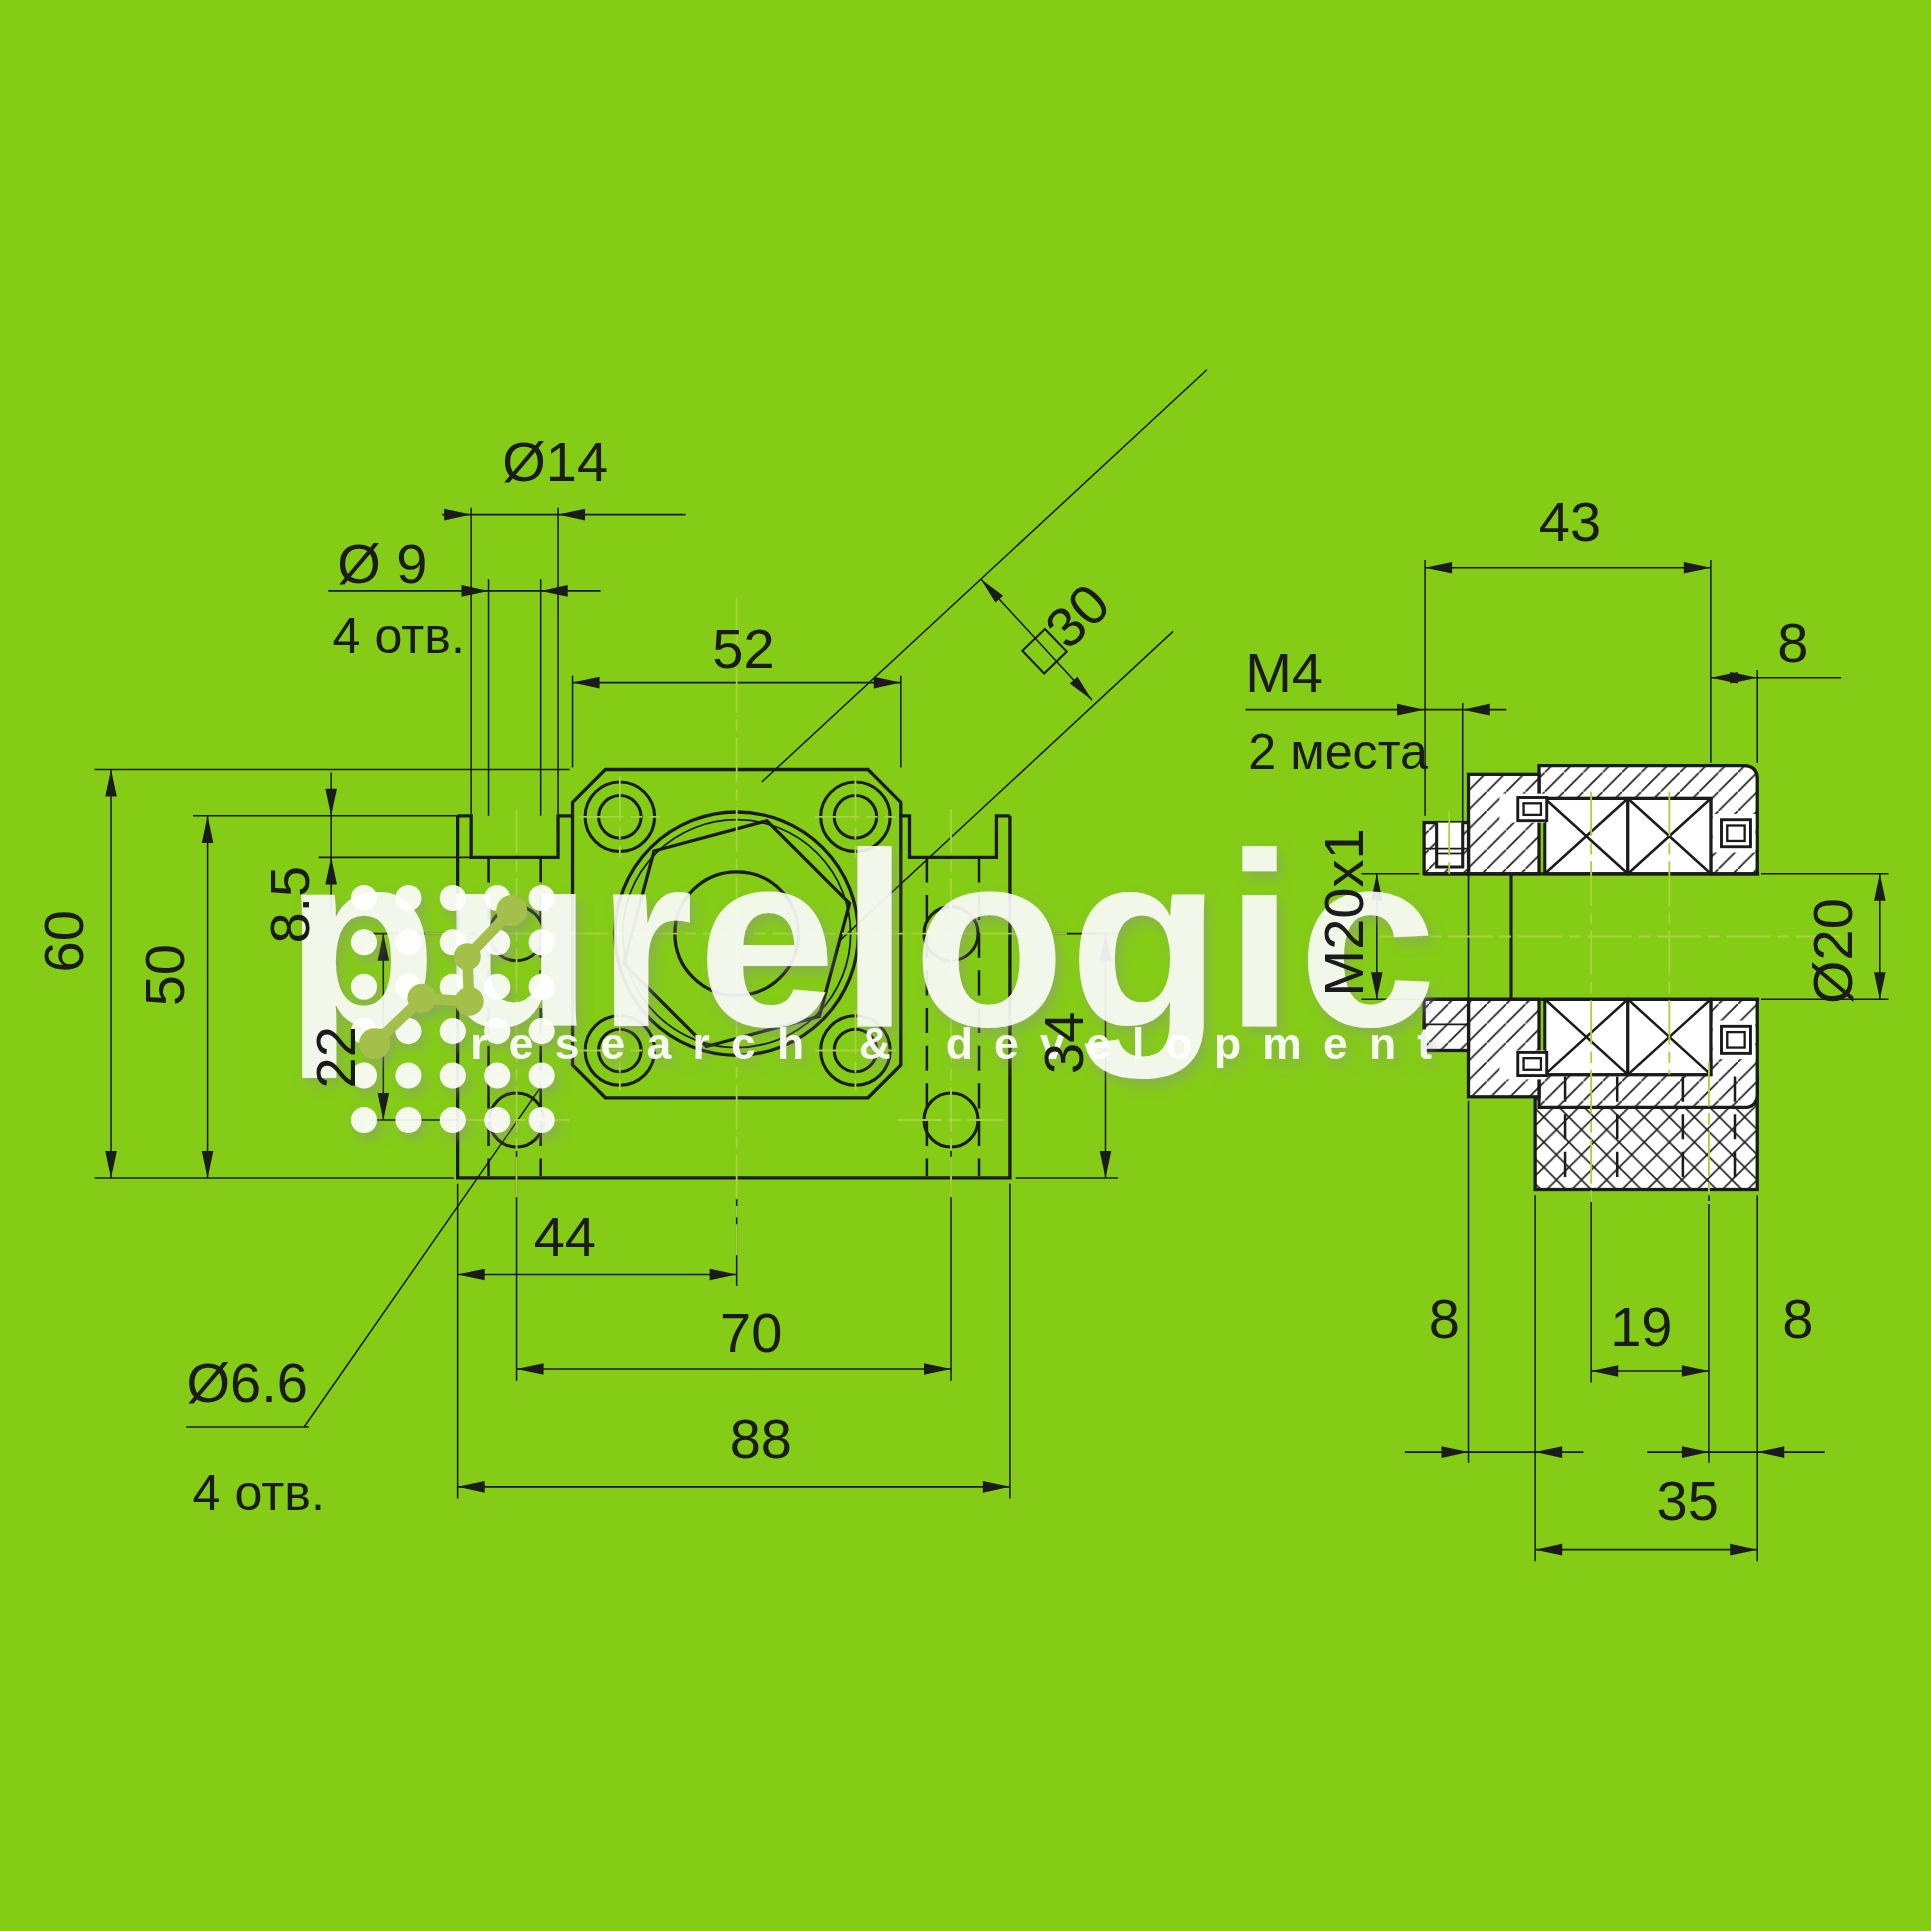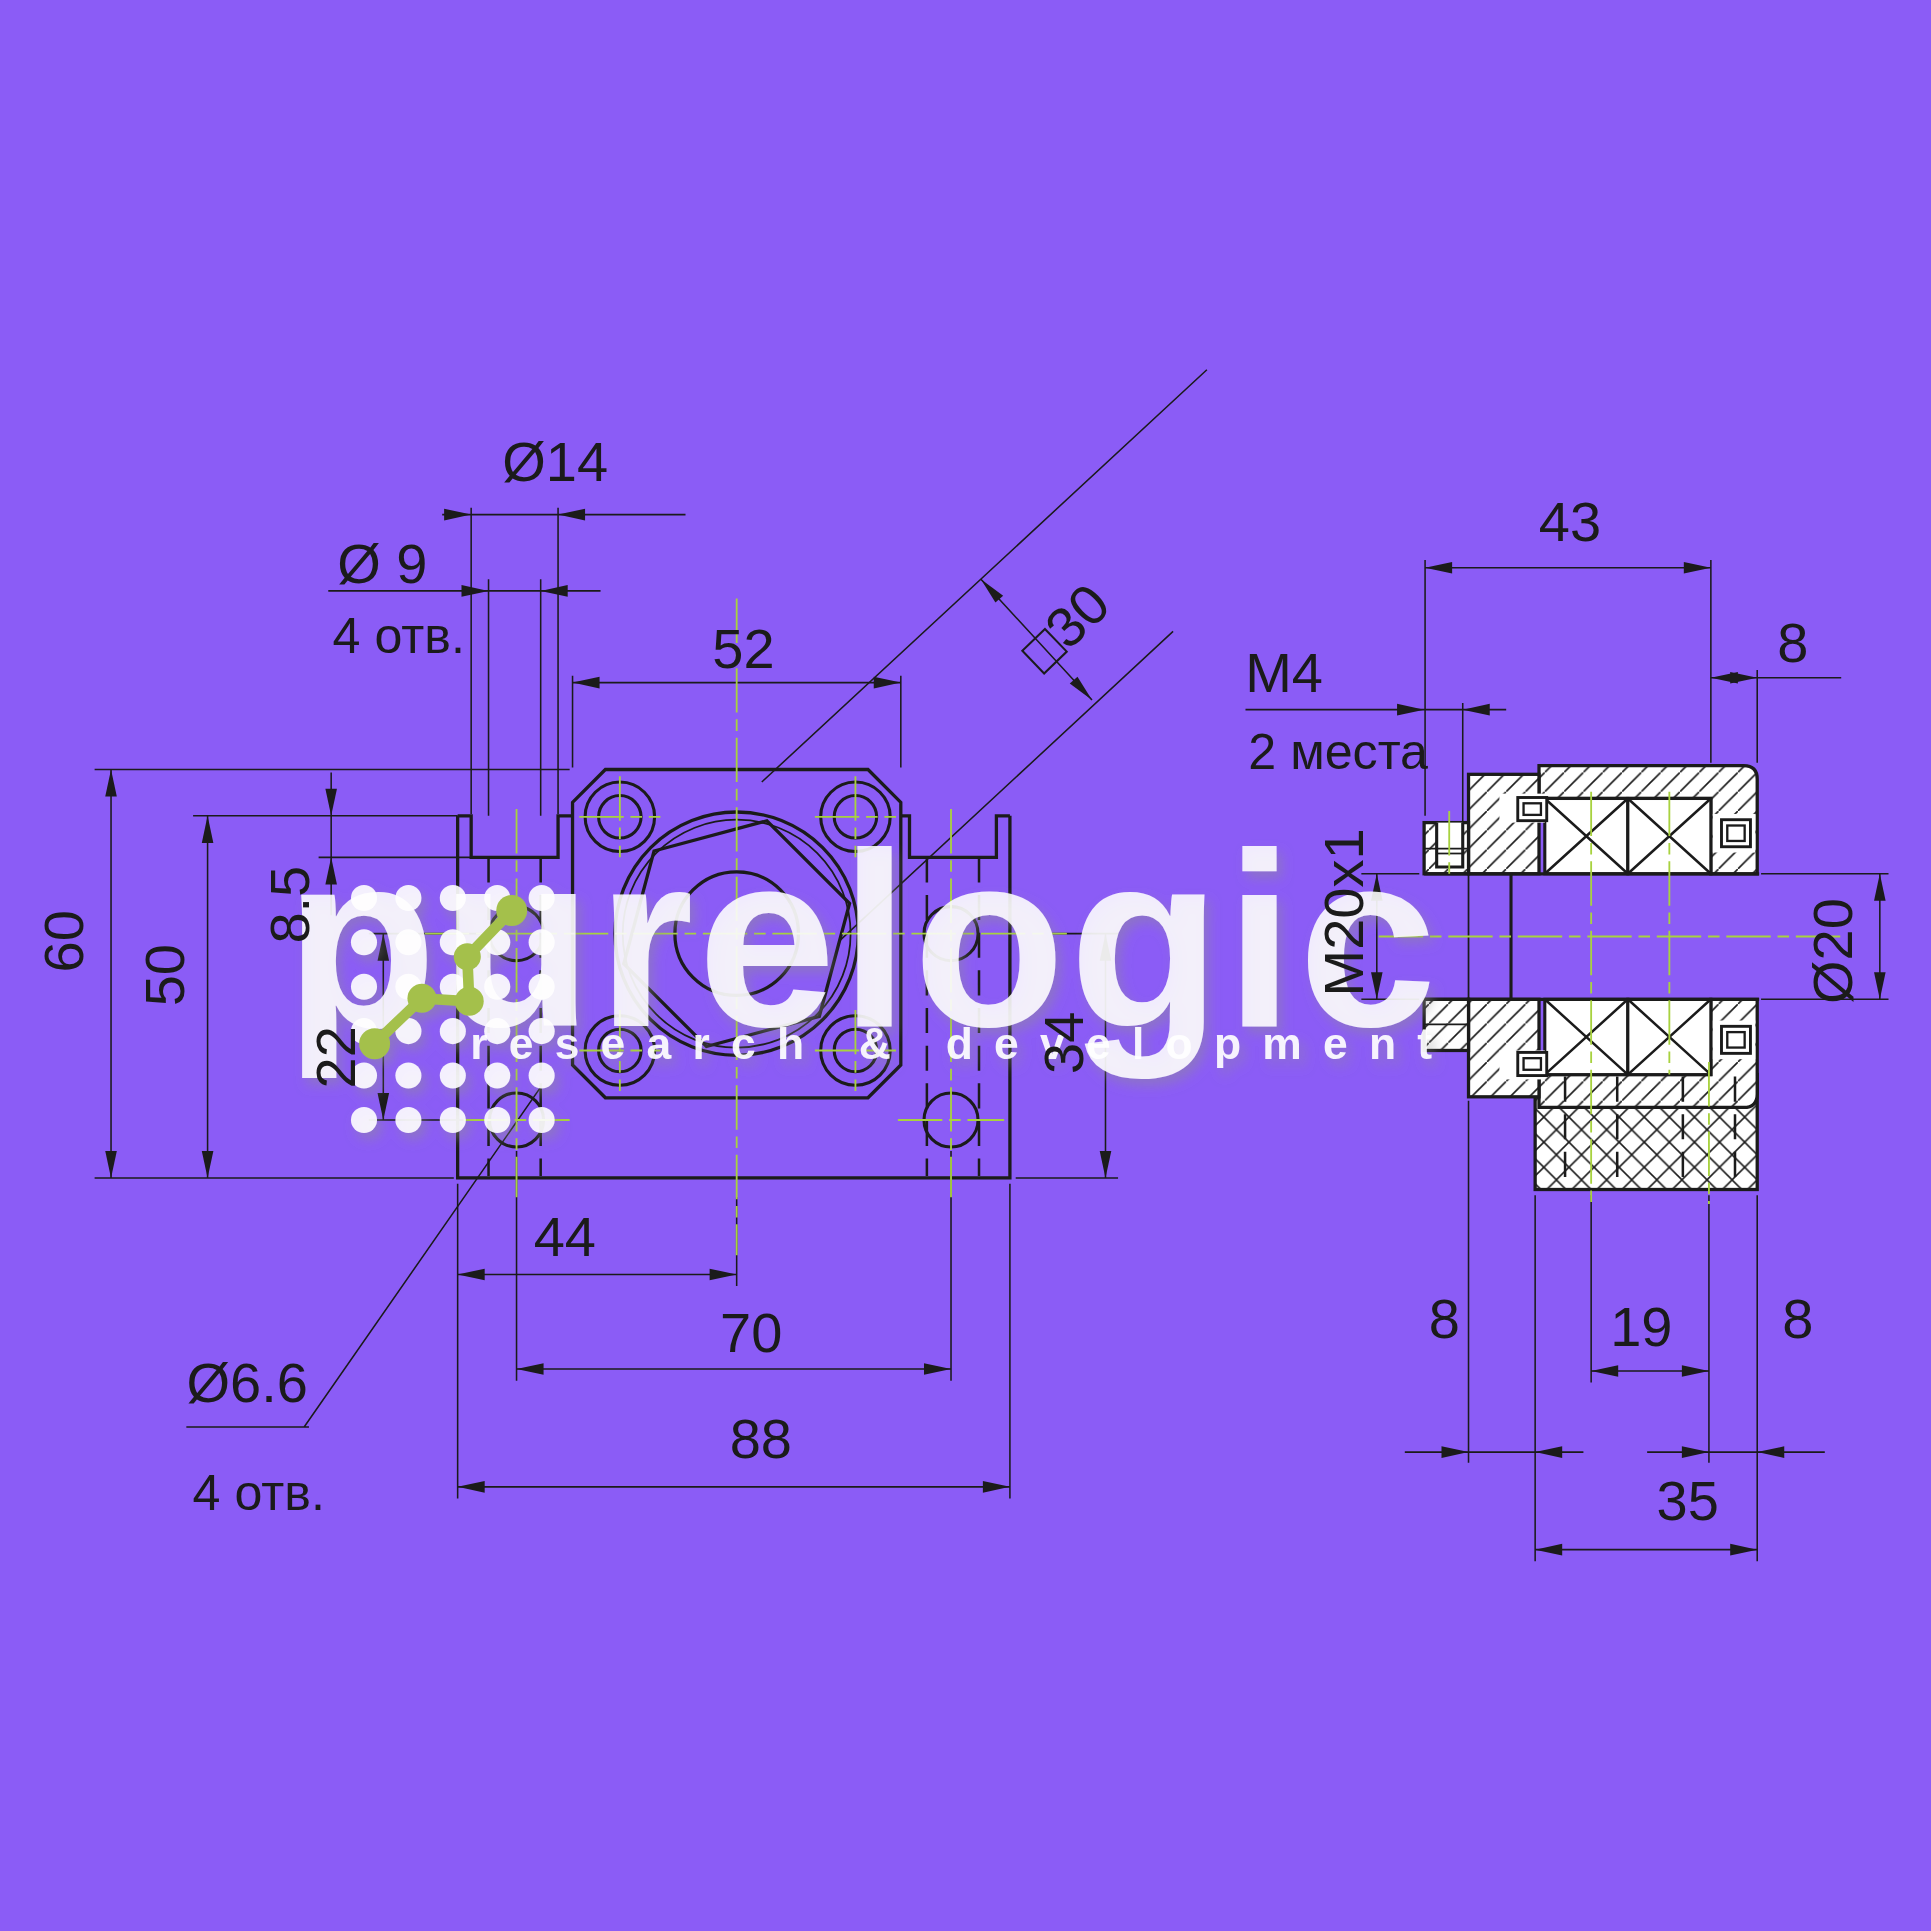--- a/index.html
+++ b/index.html
@@ -1,16 +1,16 @@
 <!DOCTYPE html>
 <html><head>
 <meta charset="utf-8">
 <style>
   html,body{margin:0;padding:0;background:#fff;}
-  .page{position:relative;width:1931px;height:1931px;background:#8b5cf6;overflow:hidden;}
+  .page{position:relative;width:1931px;height:1931px;background:#84cc16;overflow:hidden;}
   svg{display:block;}
   .lbl{font-family:"Liberation Sans","DejaVu Sans",sans-serif;font-size:58px;fill:#1b1b1b;
        text-anchor:middle;dominant-baseline:central;}
   .lbl-sm{font-size:52px;}
   .wm-big{font-family:"Liberation Sans","DejaVu Sans",sans-serif;font-weight:bold;font-size:258px;
           fill:rgba(255,255,255,0.88);letter-spacing:4px;}
   .wm-sub{font-family:"Liberation Sans","DejaVu Sans",sans-serif;font-weight:bold;font-size:46px;
           fill:rgba(255,255,255,0.92);letter-spacing:22px;}
 </style>
 </head>

